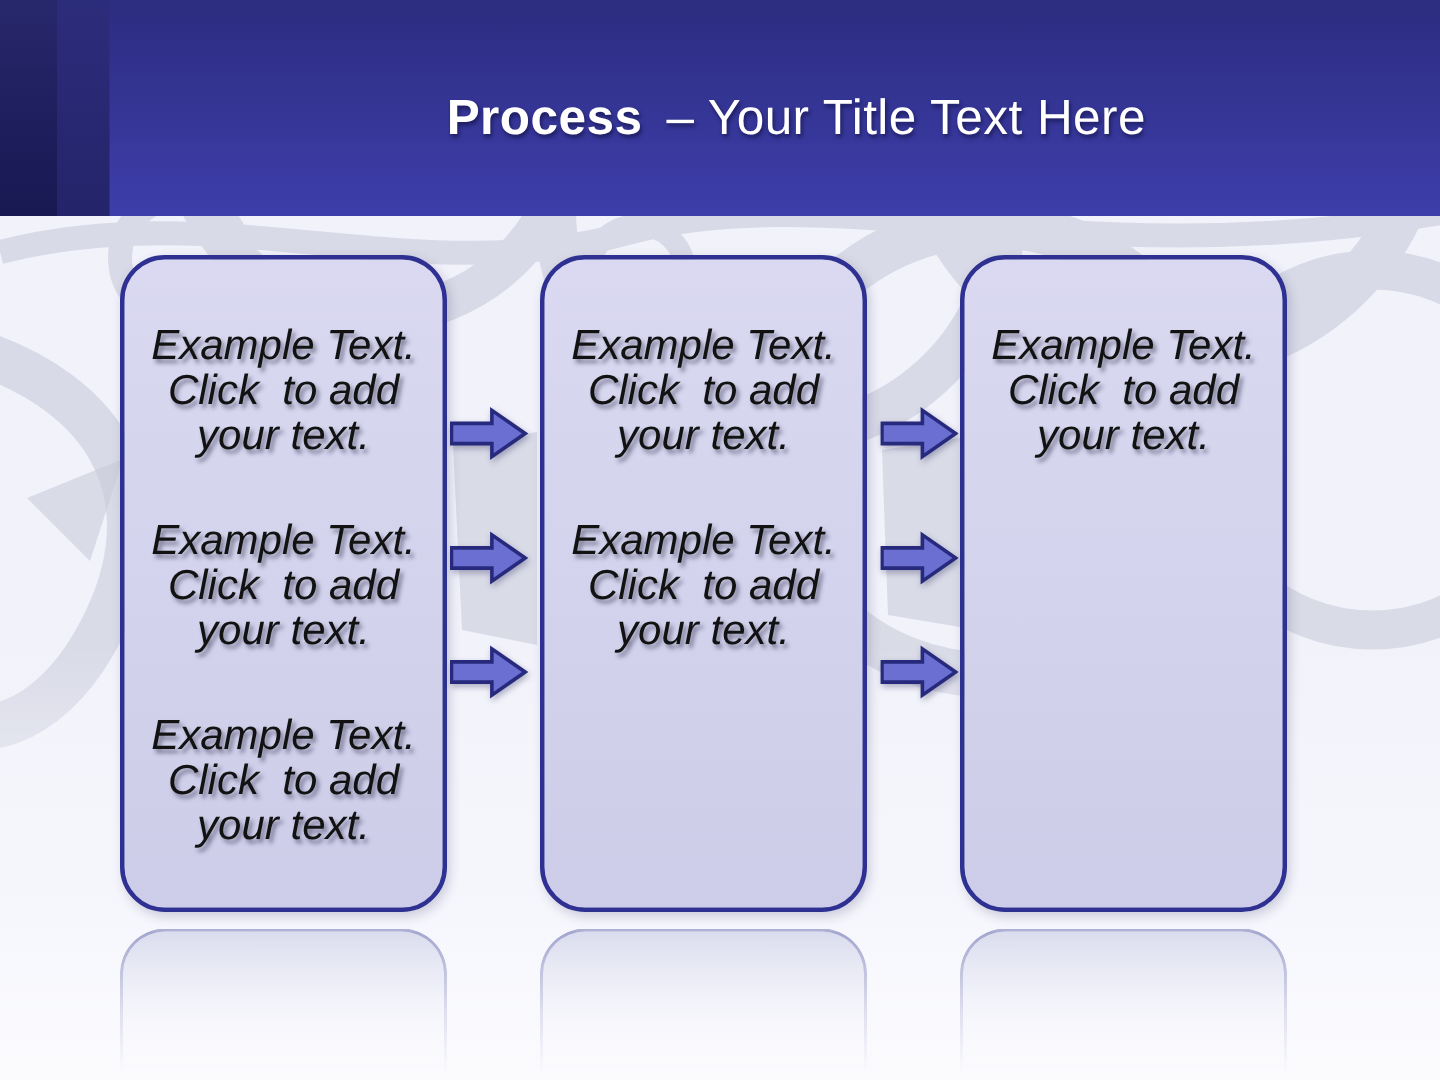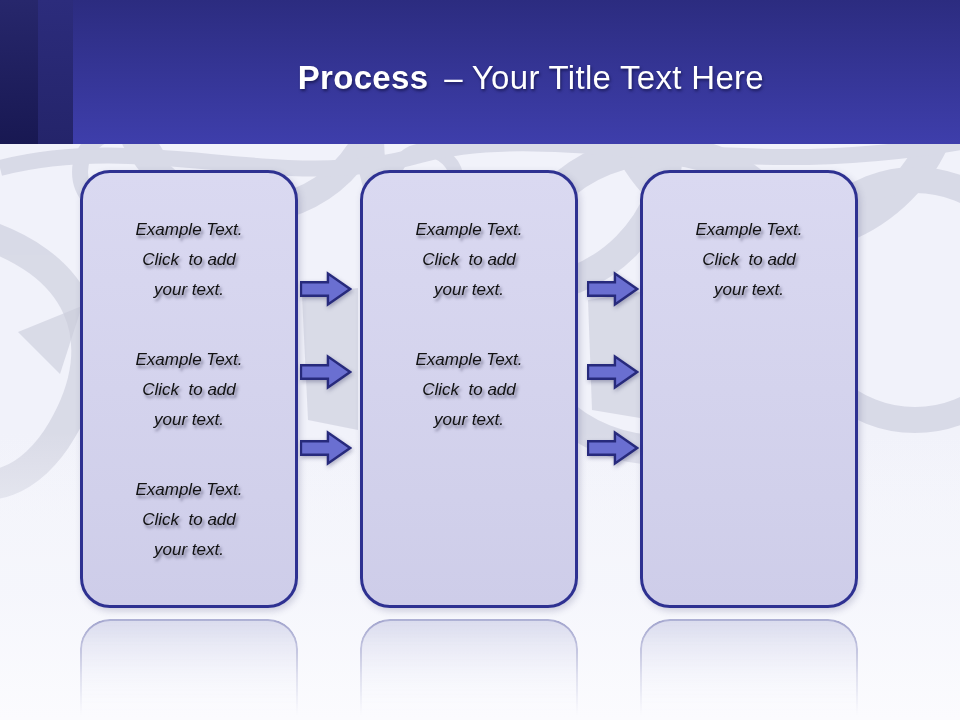--- a/index.html
+++ b/index.html
@@ -50,21 +50,21 @@
     box-shadow: 2px 3px 7px rgba(60,60,110,0.22);
     padding-top: 42px;
   }
   .box1 { left: 80px; }
   .box2 { left: 360px; }
   .box3 { left: 640px; }
 
   .para { margin: 0 0 40px 0; text-align: center; }
   .line {
     display: block; white-space: pre-wrap;
-    font-style: italic; font-size: 17px; line-height: 30px; color: var(--body-text);
+    font-style: italic; font-size: 28px; line-height: 30px; color: var(--body-text);
     text-shadow: 2px 3px 3px rgba(45,45,75,0.55);
   }
 
   
   .arrow {
     position: absolute; width: 52px; height: 36px; z-index: 3;
     filter: drop-shadow(1px 2px 2px rgba(40,40,90,0.35));
   }
   .gap1 { left: 300px; }
   .gap2 { left: 587px; }

